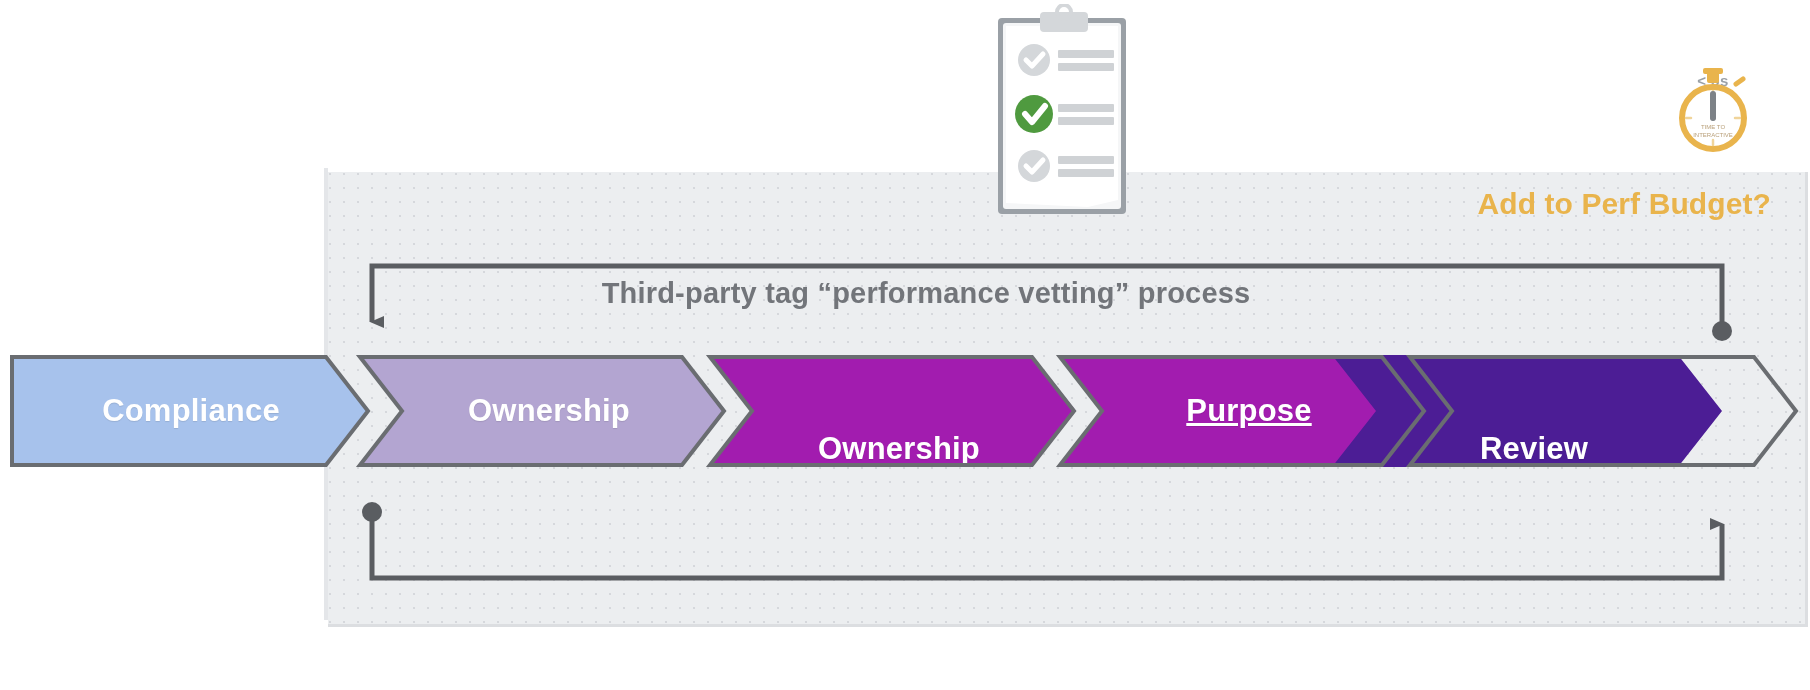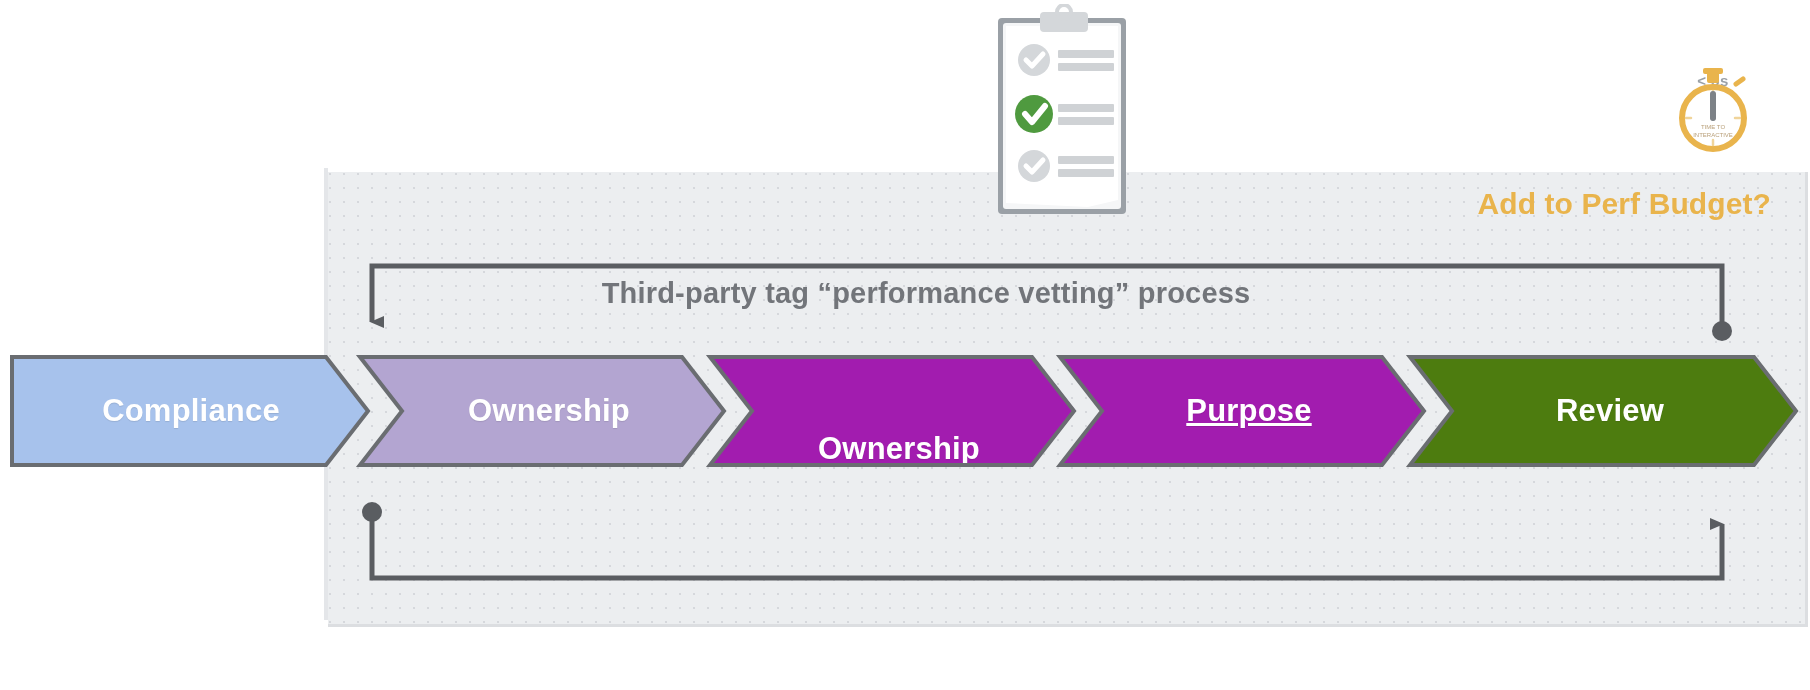--- a/index.html
+++ b/index.html
@@ -170,21 +170,21 @@
     </div>
 
     <div class="chev notched" style="left:708px; width:368px; background:#a21caf;align-items:flex-end;">
       <span class="lbl">Ownership</span>
     </div>
 
     <div class="chev notched" style="left:1058px; width:368px; background:#a21caf;text-decoration:underline;">
       <span class="lbl">Purpose</span>
     </div>
 
-    <div class="chev notched" style="left:1408px; width:390px; background:#4d7c0f;">
+    <div class="chev notched" style="left:1332px; width:390px; background:#4c1d95;align-items:flex-end;">
       <span class="lbl">Review</span>
     </div>
 
     <svg style="position:absolute;left:0;top:0;width:1810px;height:112px;pointer-events:none;" viewBox="0 0 1810 112">
       <path d="M12,2 L326,2 L368,56 L326,110 L12,110 Z" fill="none" stroke="#6a6d71" stroke-width="4" stroke-linejoin="miter"></path>
       <path d="M360,2 L682,2 L724,56 L682,110 L360,110 L402,56 Z" fill="none" stroke="#6a6d71" stroke-width="4" stroke-linejoin="miter"></path>
       <path d="M710,2 L1032,2 L1074,56 L1032,110 L710,110 L752,56 Z" fill="none" stroke="#6a6d71" stroke-width="4" stroke-linejoin="miter"></path>
       <path d="M1060,2 L1382,2 L1424,56 L1382,110 L1060,110 L1102,56 Z" fill="none" stroke="#6a6d71" stroke-width="4" stroke-linejoin="miter"></path>
       <path d="M1410,2 L1754,2 L1796,56 L1754,110 L1410,110 L1452,56 Z" fill="none" stroke="#6a6d71" stroke-width="4" stroke-linejoin="miter"></path>
     </svg>

